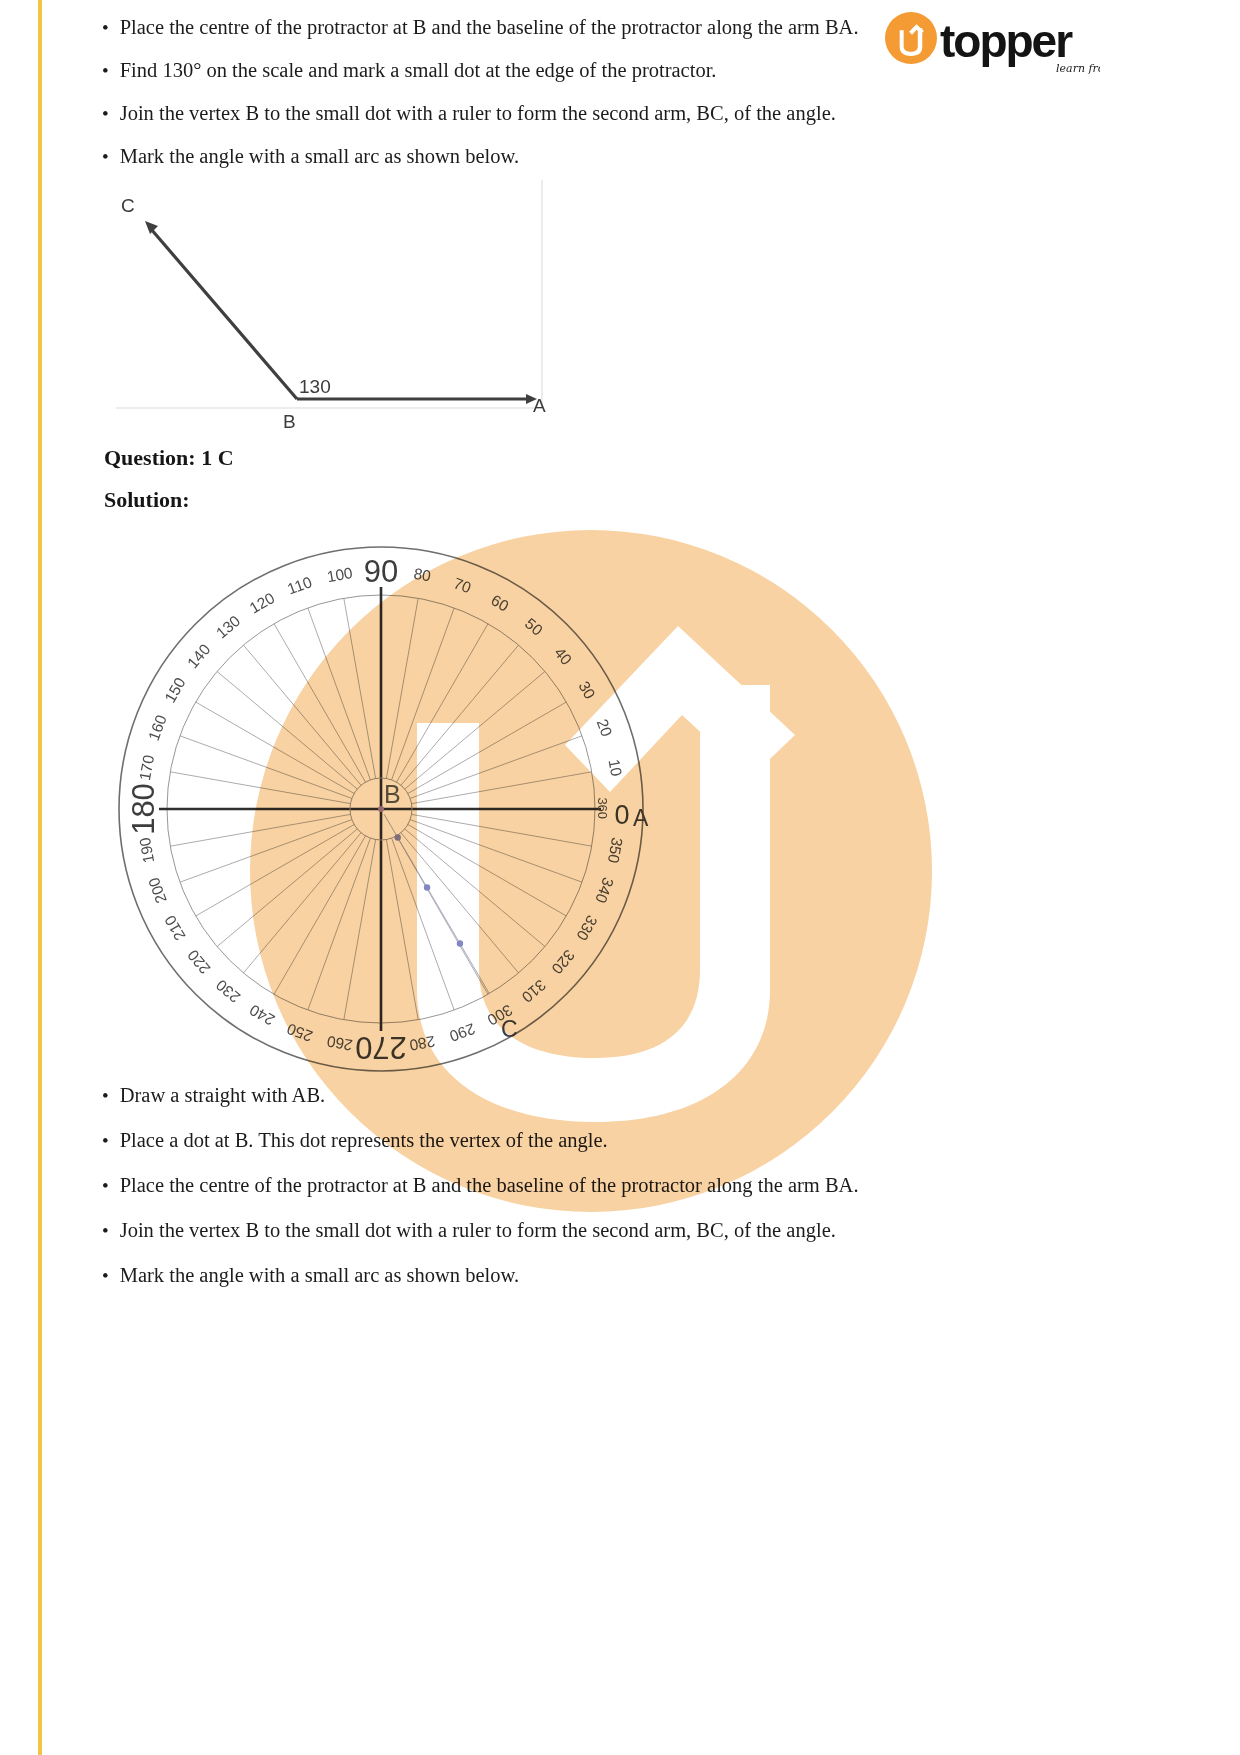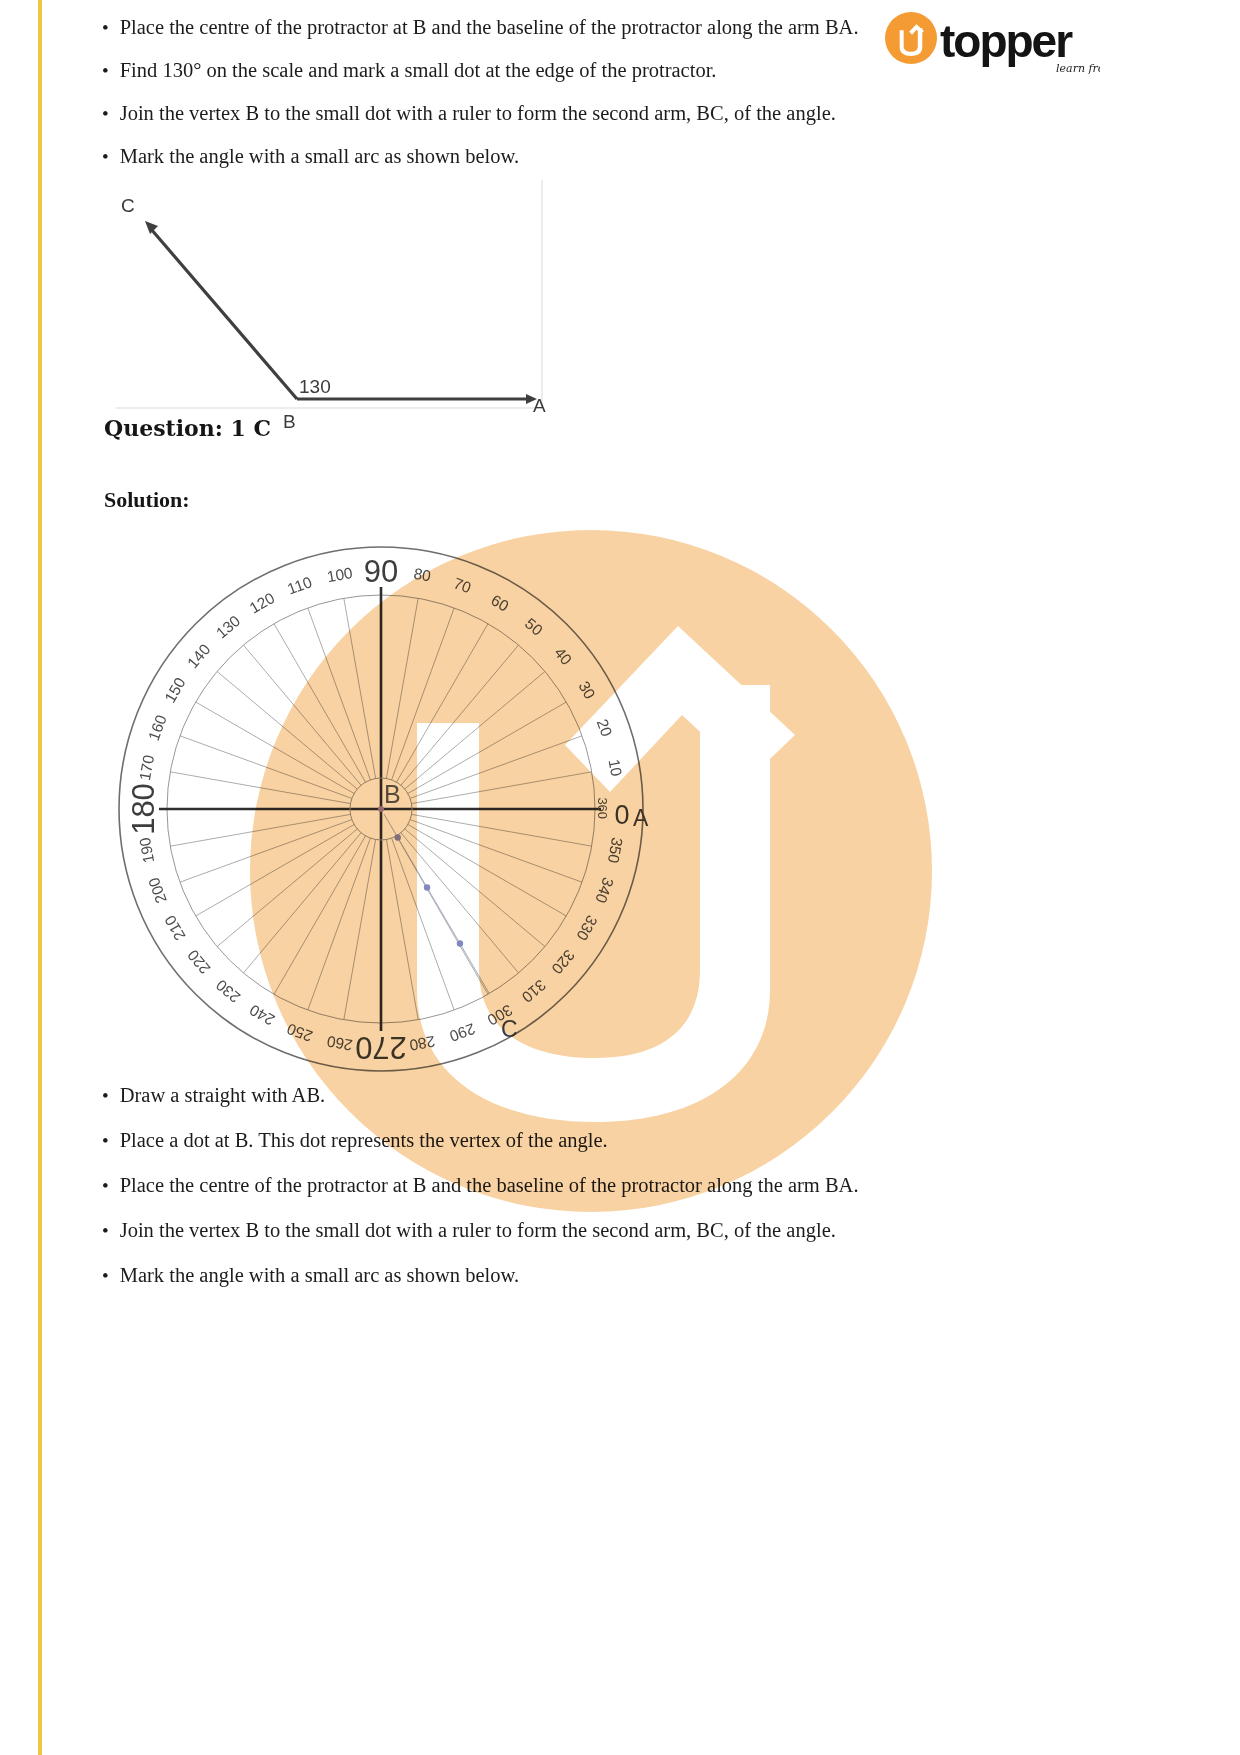--- a/index.html
+++ b/index.html
@@ -13,21 +13,21 @@
            font-size:20.5px;color:#1c1c1c;}
   .bullets.top{top:6px;}
   .bullets.top li{line-height:43px;}
   .bullets.bottom{top:1073px;}
   .bullets.bottom li{line-height:45px;}
   .bullets li{white-space:nowrap;}
   .bullets li::before{content:"\2022";margin-right:11px;font-size:19px;}
 
   .heading{position:absolute;left:104px;margin:0;font-family:"DejaVu Serif",serif;
            font-weight:bold;font-size:22px;color:#161616;}
-  #question-heading{top:415px;}
+  #question-heading{top:445px;font-family:Liberation Serif, serif;}
   #solution-heading{top:487px;font-family:Liberation Serif, serif;}
 
   .fig-angle{position:absolute;left:95px;top:175px;width:470px;height:265px;}
   #protractor-svg{position:absolute;left:95px;top:535px;width:580px;height:545px;}
 
   .watermark{position:absolute;left:250px;top:530px;width:682px;height:682px;
              mix-blend-mode:multiply;pointer-events:none;z-index:5;}
 
   .logo{position:absolute;left:880px;top:6px;width:300px;height:72px;z-index:6;}
   .logo-mark{position:absolute;left:4px;top:5px;}

